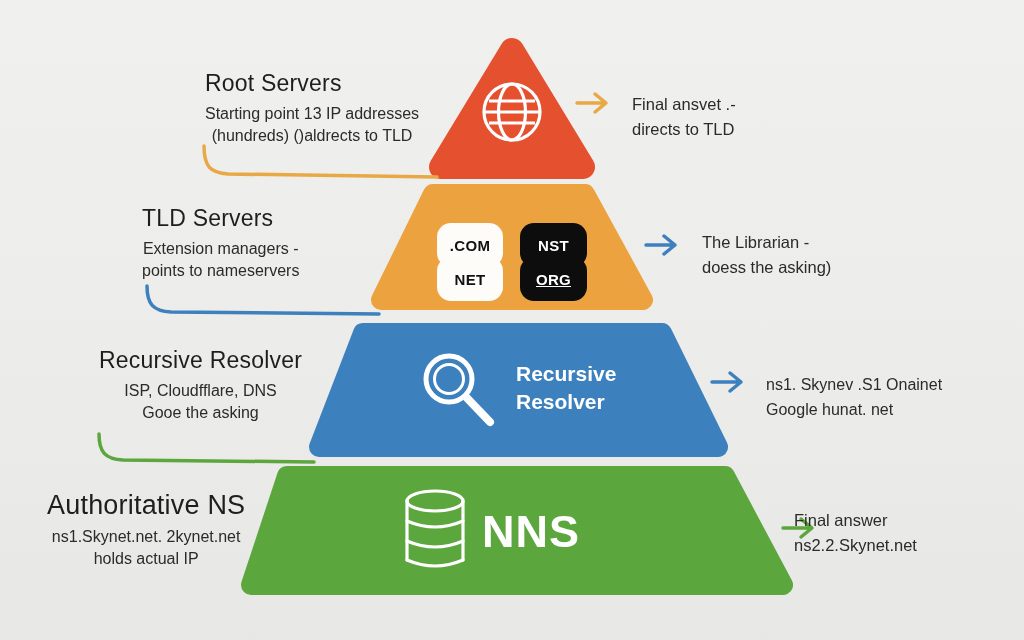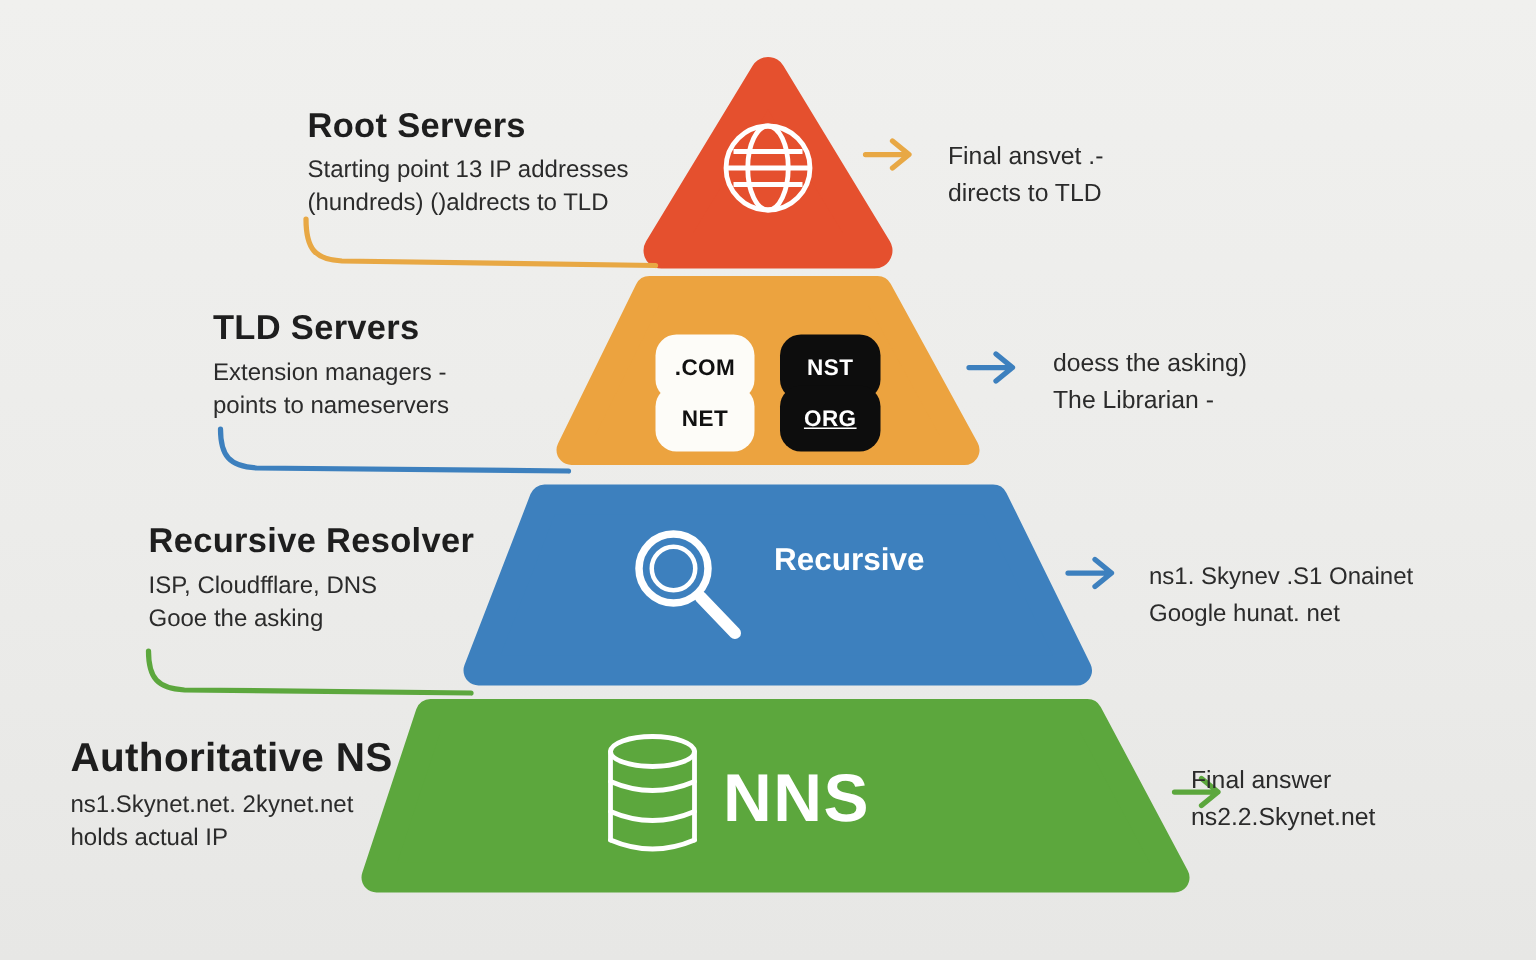--- a/index.html
+++ b/index.html
@@ -5,23 +5,23 @@
   html,body{margin:0;padding:0;}
   .canvas{
     position:relative;
     width:1024px;height:640px;
     overflow:hidden;
     background:linear-gradient(180deg,#F0F0EE 0%,#ECECEA 55%,#E7E7E5 100%);
     font-family:"Liberation Sans", sans-serif;
   }
   .layer{position:absolute;left:0;top:0;width:1024px;height:640px;}
   .abs{position:absolute;}
-  .lheading{font-weight:700;color:#1E1E1E;font-size:23px;letter-spacing:.2px;}
+  .lheading{font-weight:400;color:#1E1E1E;font-size:23px;letter-spacing:.2px;}
   .lheading.big{font-size:27px;text-align:right;}
-  .lsub{font-size:16px;color:#2B2B2B;line-height:22px;font-weight:400;}
+  .lsub{font-size:16px;color:#2B2B2B;line-height:22px;font-weight:400;text-align:center;}
   .rtext{font-size:16.5px;color:#2B2B2B;line-height:25px;font-weight:400;}
   .pill{
     position:absolute;height:44px;border-radius:14px;
     display:flex;align-items:center;justify-content:center;
     font-size:15px;font-weight:700;letter-spacing:.3px;
   }
   .pill-light{background:#FDFCF8;color:#111111;}
   .pill-dark{background:#0D0D0D;color:#FFFFFF;}
   .level-label{color:#FFFFFF;font-weight:700;font-size:21px;line-height:28px;}
   .nns{color:#FFFFFF;font-weight:700;font-size:45px;letter-spacing:1px;}
@@ -105,38 +105,39 @@
       <div>holds actual IP</div>
     </div>
   </div>
 
   <div class="abs rtext" style="left:632px;top:92px;">
     <div>Final ansvet .-</div>
     <div>directs to TLD</div>
   </div>
 
   <div class="abs rtext" style="left:702px;top:230px;">
+    <div>The Librarian -</div>
     <div>doess the asking)</div>
-    <div>The Librarian -</div>
   </div>
 
   <div class="abs rtext" style="left:766px;top:372px;font-size:16px;">
     <div>ns1. Skynev .S1 Onainet</div>
     <div>Google hunat. net</div>
   </div>
 
   <div class="abs rtext" style="left:794px;top:508px;">
     <div>Final answer</div>
     <div>ns2.2.Skynet.net</div>
   </div>
 
   <div class="pill pill-light" style="left:437px;top:223px;width:66px;">.COM</div>
   <div class="pill pill-dark" style="left:520px;top:223px;width:67px;text-align:right;">NST</div>
   <div class="pill pill-light" style="left:437px;top:257px;width:66px;">NET</div>
   <div class="pill pill-dark" style="left:520px;top:257px;width:67px;text-decoration:underline;">ORG</div>
 
   <div class="abs level-label" style="left:516px;top:360px;">
     <div>Recursive</div>
+    <div>Resolver</div>
   </div>
 
   <div class="abs nns" style="left:482px;top:506px;">NNS</div>
 
 </div>
 
 </body></html>

